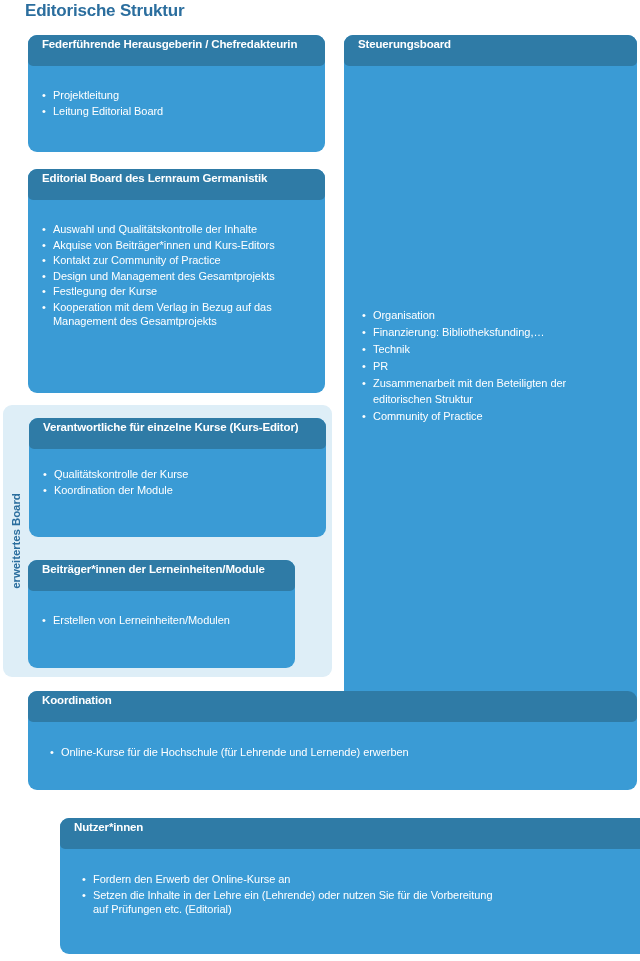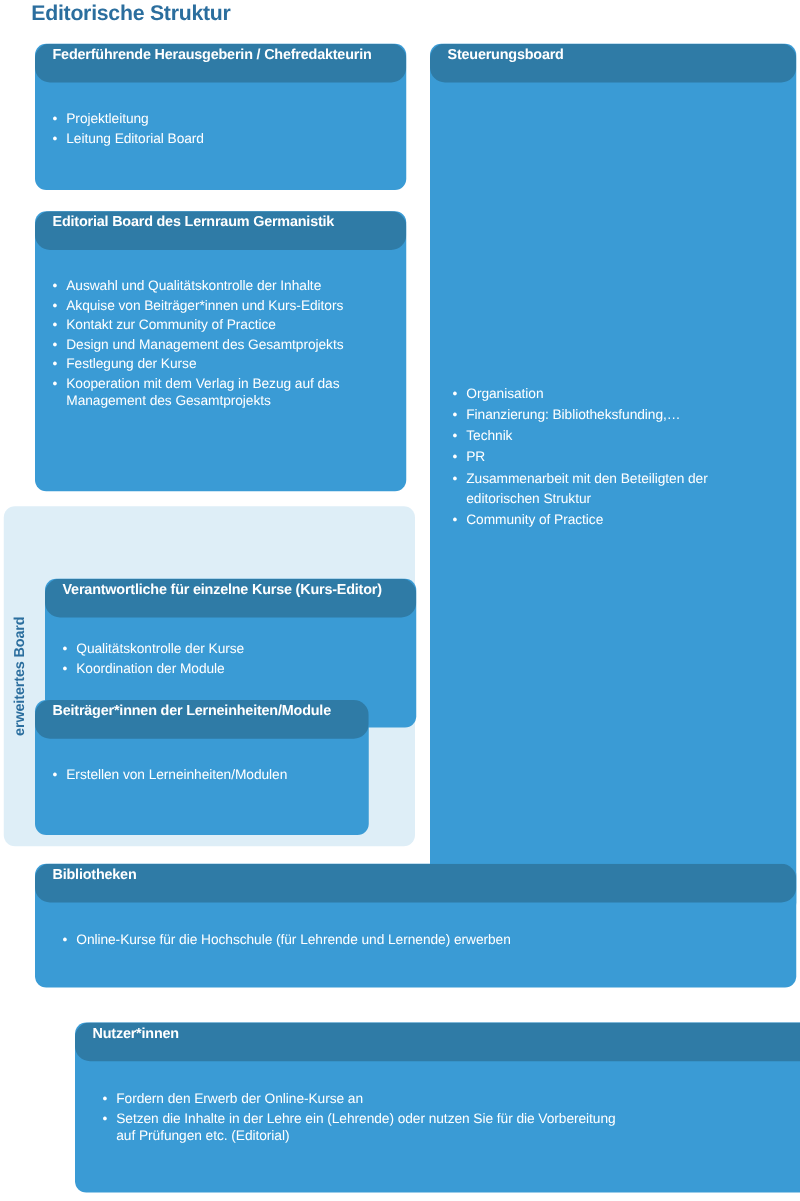--- a/index.html
+++ b/index.html
@@ -33,21 +33,21 @@
   
   .card {
     position: absolute;
     background: #3a9bd5;
     border-radius: 9px;
     box-sizing: border-box;
     overflow: hidden;
   }
   .card-header {
     background: #2f7ba6;
-    border-radius: 12px;
+    border-radius: 5px;
     height: 31px;
     display: flex;
     align-items: center;
     padding: 0 0 12px 14px;
     box-sizing: border-box;
   }
   .card-header .title {
     color: #ffffff;
     font-size: 11.5px;
     font-weight: bold;
@@ -111,21 +111,21 @@
     font-size: 11.5px;
     font-weight: bold;
     letter-spacing: -0.1px;
     white-space: nowrap;
   }
 
   
   #card-chefredakteurin { left: 28px;  top: 35px;  width: 297px; height: 117px; }
   #card-editorial-board { left: 28px;  top: 169px; width: 297px; height: 224px; }
   #card-steuerungsboard { left: 344px; top: 35px;  width: 293px; height: 696px; }
-  #card-kurs-editor     { left: 36px;  top: 418px; width: 297px; height: 119px; margin-top: 45px; }
+  #card-kurs-editor     { left: 29px;  top: 418px; width: 297px; height: 119px; }
   #card-beitraeger      { left: 28px;  top: 560px; width: 267px; height: 108px; }
   #card-bibliotheken    { left: 28px;  top: 691px; width: 609px; height: 99px; }
   #card-nutzerinnen     { left: 28px;  top: 818px; width: 609px; height: 136px; margin-left: 32px; }
 
   
   #card-steuerungsboard .card-body {
     height: 602px;
     display: flex;
     align-items: center;
     padding-top: 0;
@@ -208,21 +208,21 @@
   </div>
   <div class="card-body">
     <ul class="bullets">
         <li><span class="bdot">•</span><span>Erstellen von Lerneinheiten/Modulen</span></li>
       </ul>
   </div>
 </div>
 
 <div class="card" id="card-bibliotheken">
   <div class="card-header">
-    <span class="title">Bibliotheken</span>
+    <span class="title">Koordination</span>
   </div>
   <div class="card-body">
     <ul class="bullets">
         <li><span class="bdot">•</span><span>Online-Kurse für die Hochschule (für Lehrende und Lernende) erwerben</span></li>
       </ul>
   </div>
 </div>
 
 <div class="card" id="card-nutzerinnen">
   <div class="card-header">

